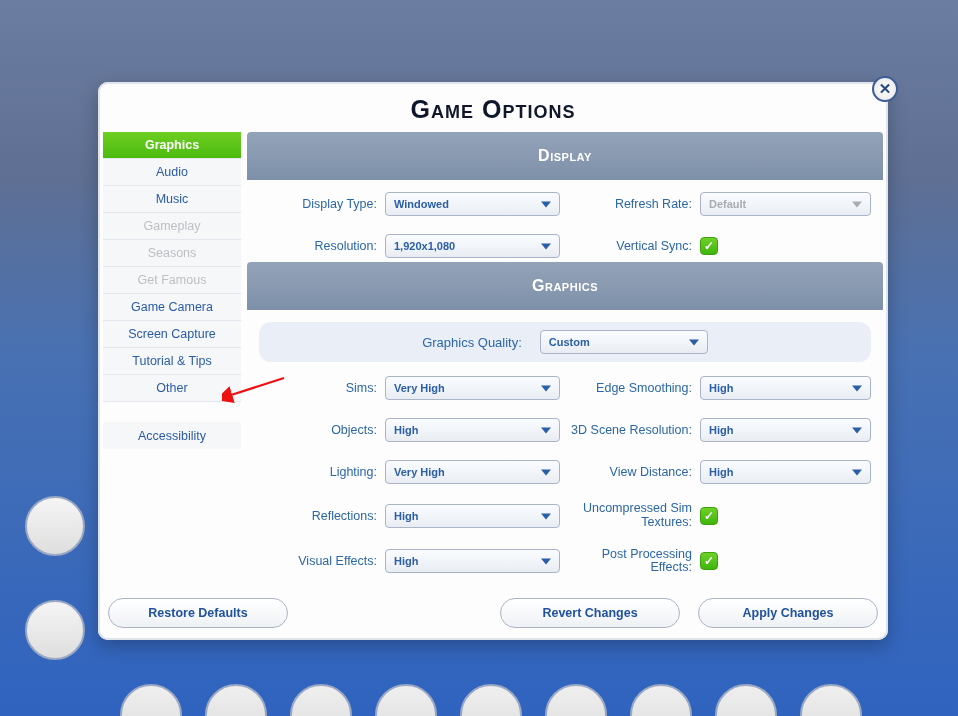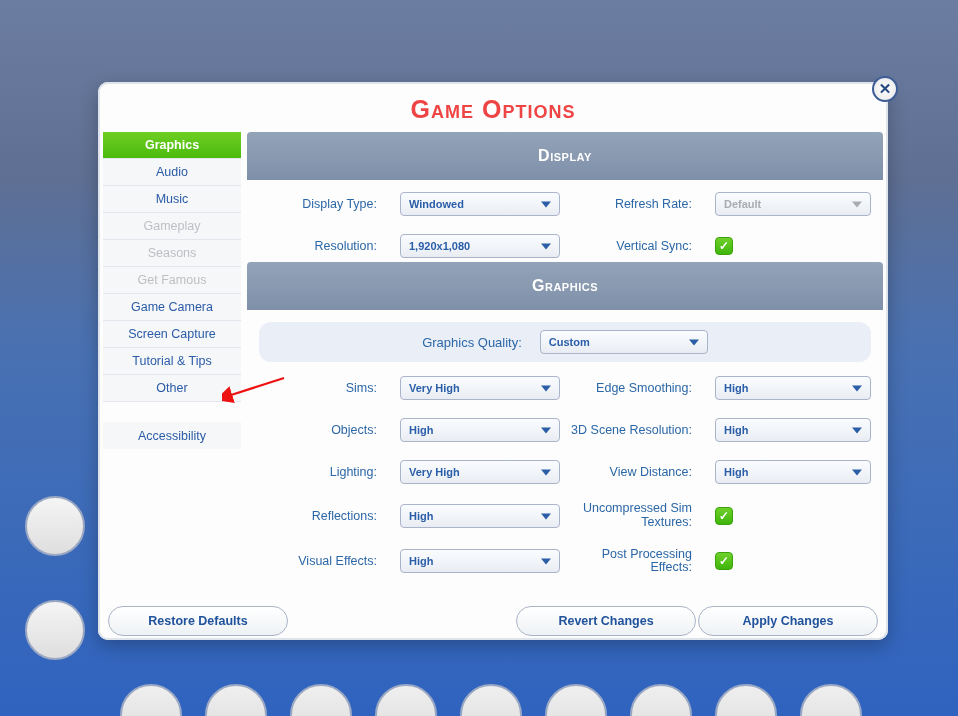--- a/index.html
+++ b/index.html
@@ -6,45 +6,45 @@
 body { font-family: Arial, Helvetica, sans-serif; width:958px; height:716px; overflow:hidden; position:relative; background:linear-gradient(180deg,#6b7da0 0%,#5e6f93 25%,#4871b3 50%,#2f63bf 100%); }
 .bg-layer { position:absolute; inset:0; }
 .bg-circle { position:absolute; width:60px; height:60px; border-radius:50%; background:linear-gradient(#f5f5f5,#dedede); border:2px solid #9aa8c4; }
 .bg-circle::after { content:''; position:absolute; inset:14px; border-radius:6px; background:transparent; }
 .bg-c1 { left:25px; top:496px; }
 .bg-c2 { left:25px; top:600px; }
 .bg-row-bot { position:absolute; left:0; right:0; bottom:-30px; height:60px; }
 .bg-row-bot .rc { position:absolute; bottom:0; width:62px; height:62px; border-radius:50%; background:linear-gradient(#efefef,#dcdcdc); border:2px solid #9aa8c4; }
 .dialog { position:absolute; left:98px; top:82px; width:790px; height:558px; background:#fdfdfd; border-radius:10px; box-shadow:0 0 0 2px #dfe3ea inset, 0 6px 18px rgba(0,0,0,0.25); }
 .close-btn { position:absolute; right:-10px; top:-6px; width:26px; height:26px; background:radial-gradient(#fff,#e5e5e5); border:2px solid #3c5c96; border-radius:50%; display:flex; align-items:center; justify-content:center; color:#26487f; font-weight:bold; font-size:15px; cursor:pointer; }
-.title { text-align:center; font-size:25px; letter-spacing:1px; color:#ef4444; padding:13px 0 10px; font-weight:bold; font-variant:small-caps; }
+.title { text-align:center; font-size:25px; letter-spacing:1px; color:#0f172a; padding:13px 0 10px; font-weight:bold; font-variant:small-caps; }
 .body { position:absolute; left:5px; right:5px; top:50px; bottom:50px; display:flex; gap:6px; }
 .sidebar { width:138px; display:flex; flex-direction:column; gap:0; }
 .tab { height:27px; display:flex; align-items:center; justify-content:center; font-size:12.5px; color:#2a5ba7; background:#f6f7f9; border-bottom:1px solid #e3e6ec; cursor:pointer; }
 .tab.disabled { color:#bdbfc3; cursor:default; }
 .tab.active { background:linear-gradient(#6fce22,#4bbb0e); color:#fff; font-weight:bold; }
 .tab:last-child { border-bottom:none;margin-top:20px; }
 .content { flex:1; overflow:hidden; }
 .section-hdr { background:linear-gradient(#93a3b8,#7e90a9); color:#fff; text-align:center; font-variant:small-caps; font-size:16px; letter-spacing:0.5px; padding:15px 0; border-radius:4px 4px 0 0; font-weight:600; }
 .section-body { padding:12px 12px 4px 12px; }
 .row-grid { display:grid; grid-template-columns:1fr 1fr; column-gap:10px; row-gap:18px; }
-.field { display:flex; align-items:center; gap:23px; }
+.field { display:flex; align-items:center; gap:8px; }
 .field .lbl { flex:0 0 118px; text-align:right; color:#2b67a7; font-size:12.5px; }
 .field.right .lbl { flex:0 0 122px; }
 .sel { flex:1; height:24px; background:linear-gradient(#fafcff,#e9edf3); border:1px solid #a9b4c8; border-radius:4px; padding:0 22px 0 8px; font-size:11px; color:#2a5ea8; position:relative; display:flex; align-items:center; cursor:pointer; font-weight:bold; }
 .sel.disabled { color:#a9adb1; font-weight:bold; cursor:default; }
 .sel::after { content:''; position:absolute; right:8px; top:50%; transform:translateY(-40%); border-left:5px solid transparent; border-right:5px solid transparent; border-top:6px solid #2b5ea7; }
 .sel.disabled::after { border-top-color:#a9adb1; }
 .chk { width:18px; height:18px; border:1px solid #a9b4c8; border-radius:4px; background:#fbfbfb; display:flex; align-items:center; justify-content:center; cursor:pointer; }
 .chk.on { background:linear-gradient(#6fd02a,#3fb50c); border-color:#3ba20b; }
 .chk.on::after { content:'\2713'; color:#fff; font-weight:bold; font-size:12px; }
 .quality-bar { background:#e9eef7; border-radius:12px; padding:8px 12px; margin-bottom:14px; display:flex; align-items:center; justify-content:center; gap:18px; }
 .quality-bar .lbl { color:#2b67a7; font-size:13px; }
 .quality-bar .sel { flex:0 0 168px; }
-.footer { position:absolute; left:10px; right:10px; bottom:2px; height:34px; display:flex; align-items:center; gap:2px; }
+.footer { position:absolute; left:10px; right:10px; bottom:10px; height:34px; display:flex; align-items:center; gap:18px; }
 .btn { height:30px; border:1px solid #aab4c5; border-radius:15px; background:linear-gradient(#ffffff,#eef1f5); color:#21529c; font-size:12.5px; font-weight:bold; display:flex; align-items:center; justify-content:center; cursor:pointer; }
 .btn-lg { width:180px; }
 .spacer { flex:1; }
 .arrow { position:absolute; left:222px; top:374px; width:64px; height:30px; z-index:50; pointer-events:none; }
 </style>
 </head>
 <body>
 
 <div class="bg-layer">
   <div class="bg-circle bg-c1"></div>

